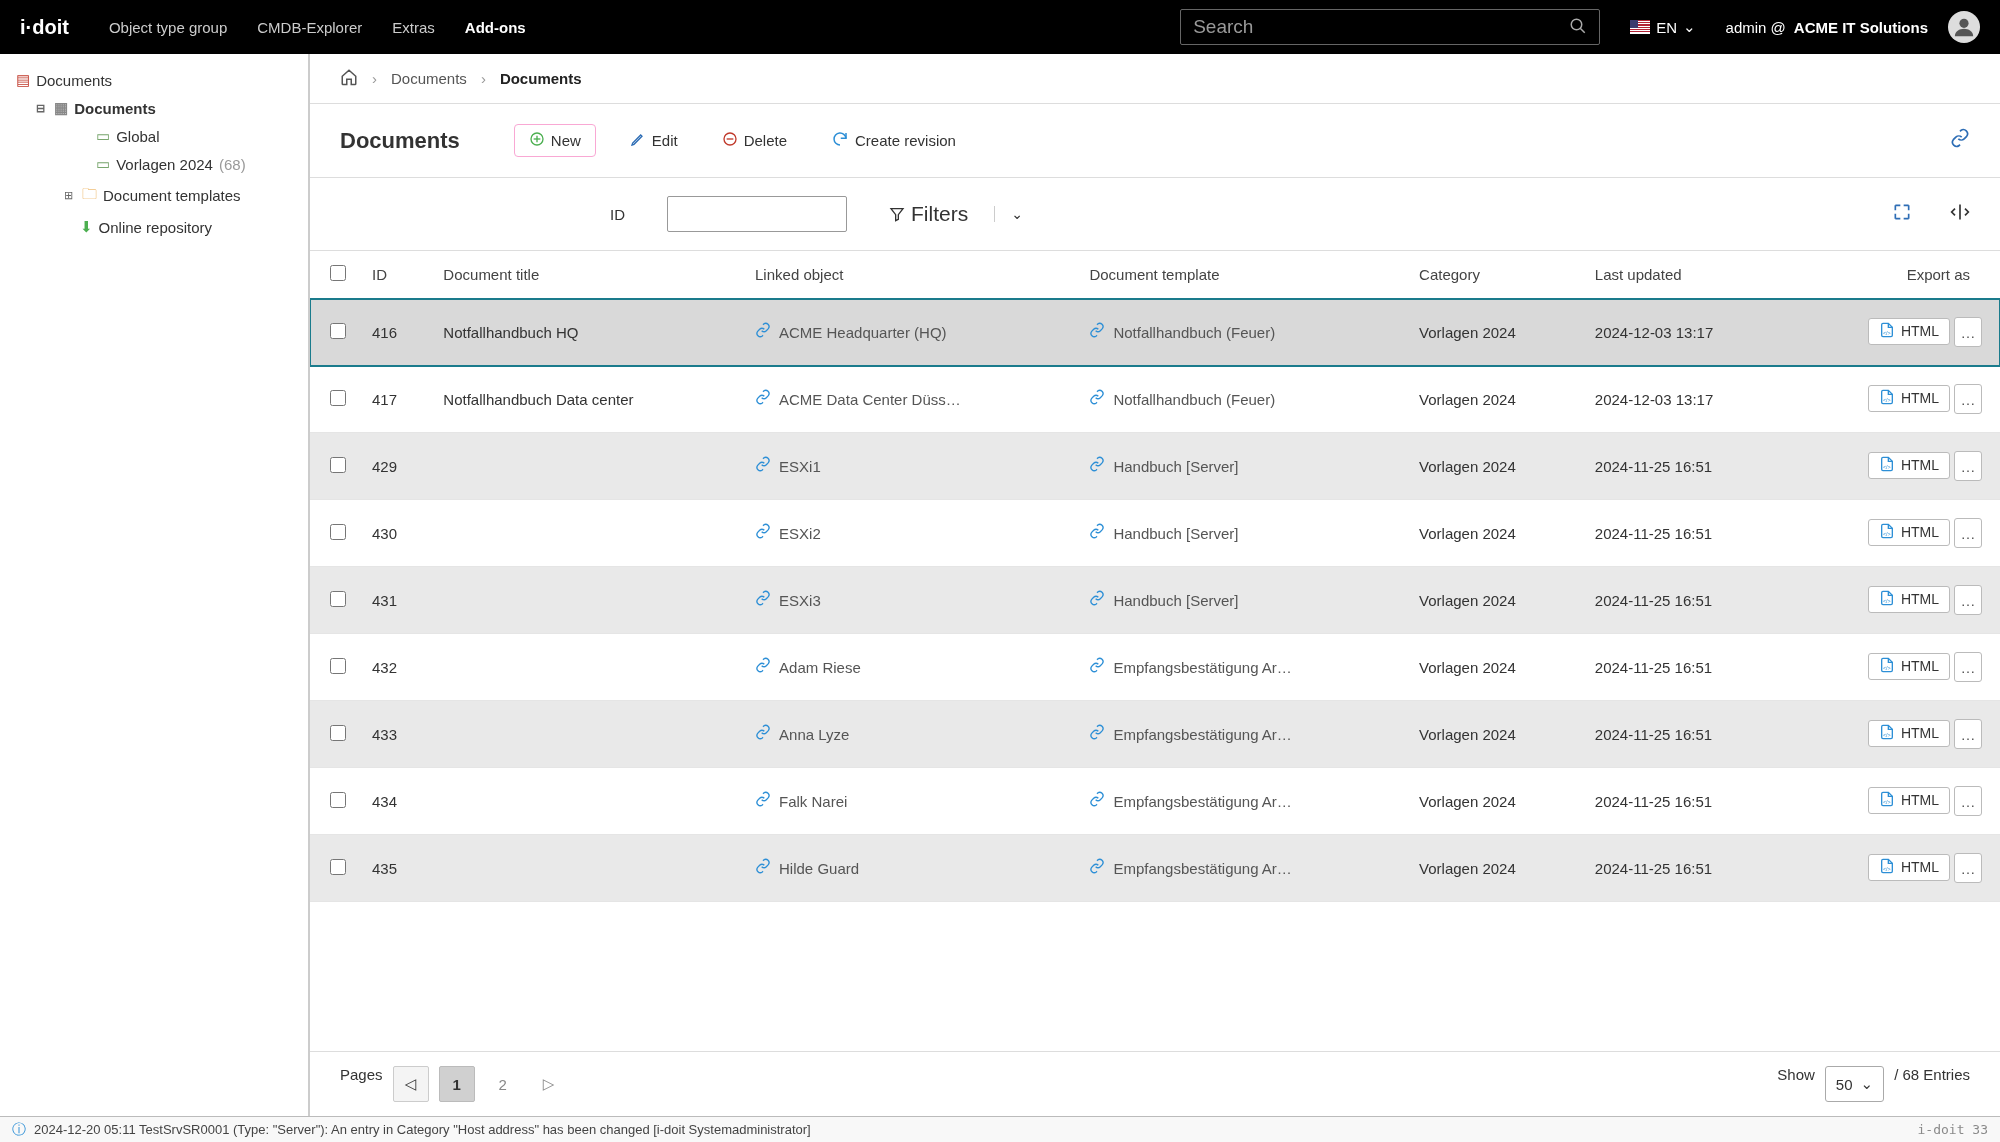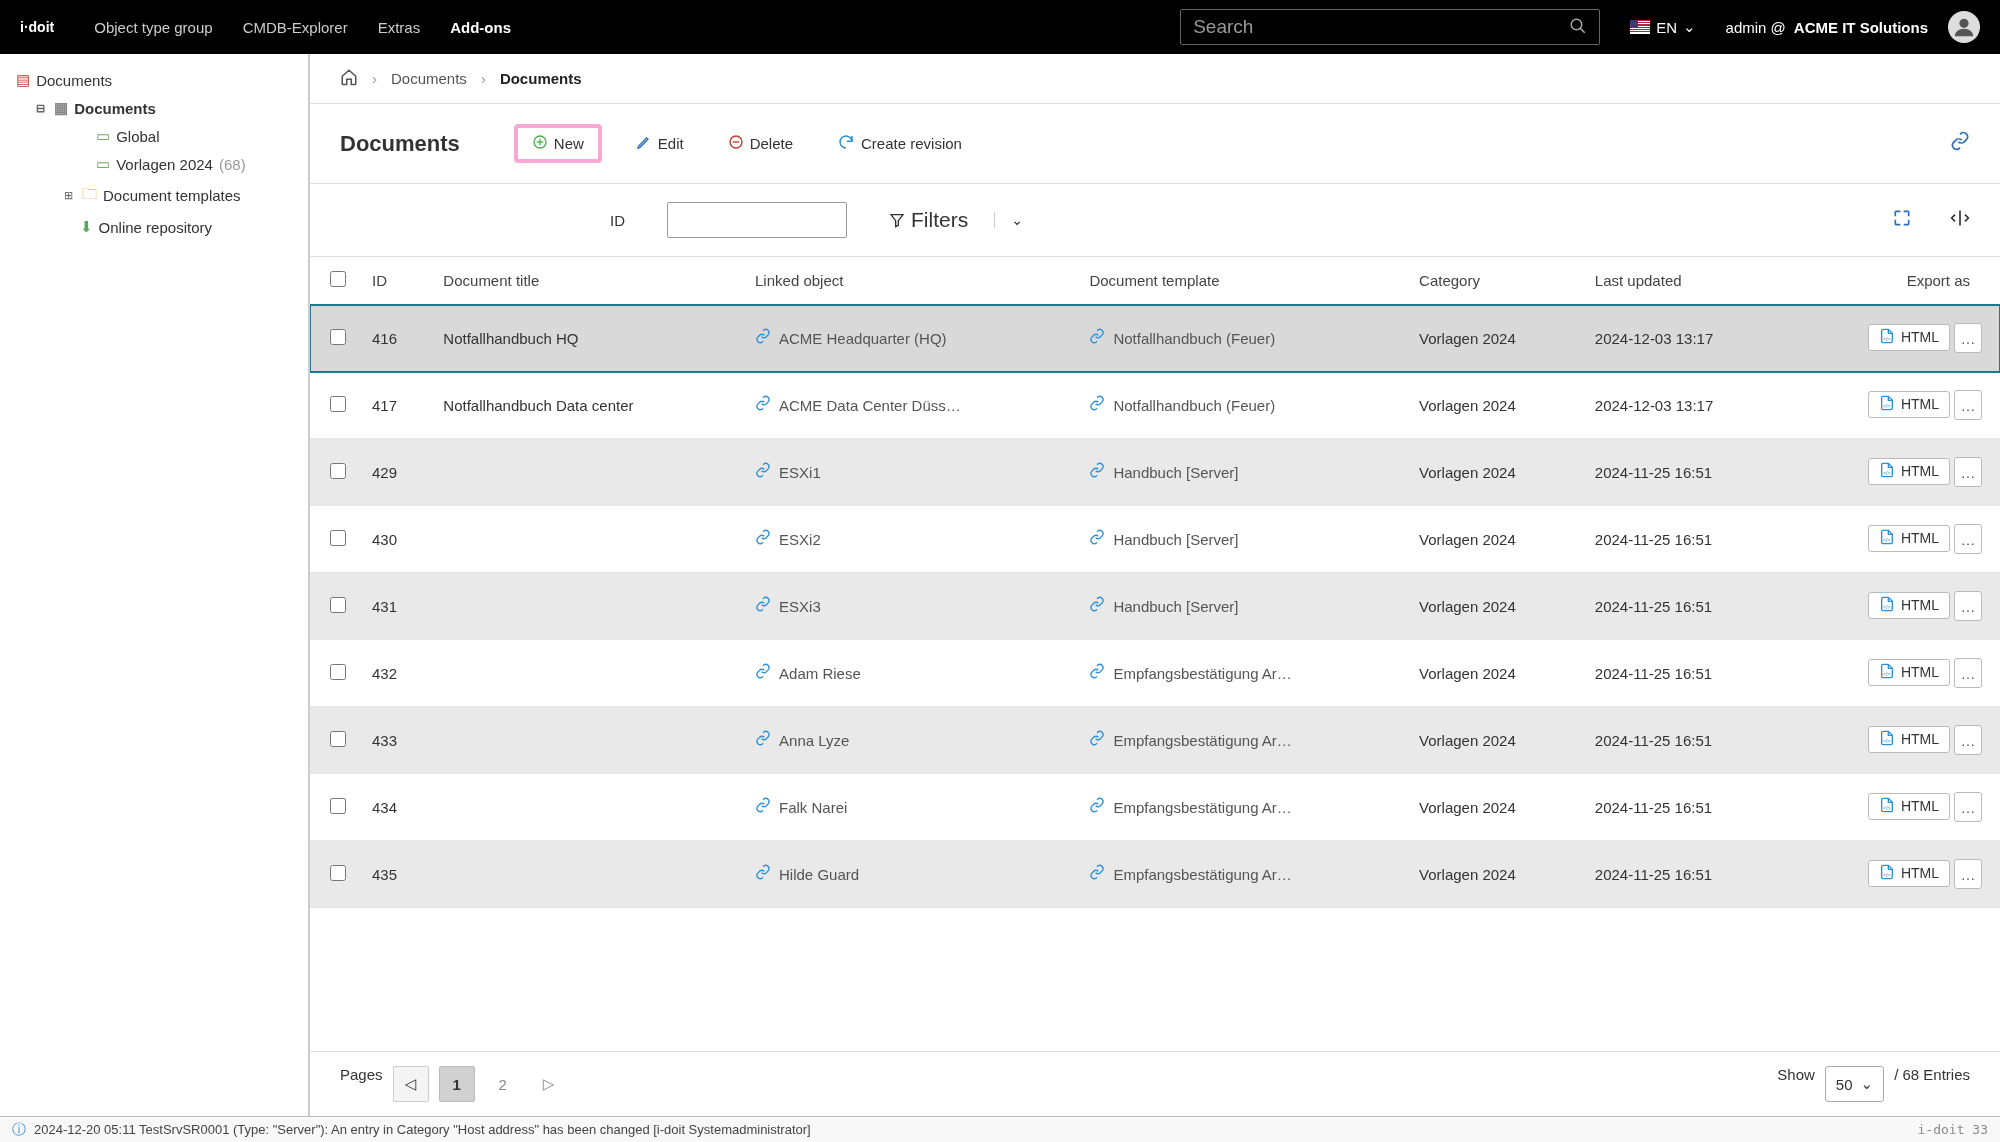--- a/index.html
+++ b/index.html
@@ -1,20 +1,20 @@
 <!DOCTYPE html>
 <html><head>
 <meta charset="utf-8">
 <style>
 * { box-sizing: border-box; margin: 0; padding: 0; }
 body { font-family: -apple-system, BlinkMacSystemFont, "Segoe UI", Arial, sans-serif; font-size: 14px; color: #333; background: #fff; width: 2000px; height: 1142px; overflow: hidden; position: relative; }
 
 
 .topnav { background: #000; height: 54px; display: flex; align-items: center; padding: 0 20px; color: #fff; }
-.logo { font-size: 14px; font-weight: bold; margin-right: 40px; font-family: Arial, sans-serif;}
+.logo { font-size: 20px; font-weight: bold; margin-right: 40px; font-family: Arial, sans-serif;}
 .nav-items { display: flex; gap: 30px; flex: 0 0 auto; }
 .nav-item { color: #ccc; cursor: pointer; font-size: 15px; }
 .nav-item.active { color: #fff; font-weight: bold; }
 .nav-spacer { flex: 1; }
 .search-box { width: 420px; height: 36px; border: 1px solid #666; background: transparent; border-radius: 2px; display: flex; align-items: center; padding: 0 12px; margin-right: 30px;}
 .search-box input { flex: 1; background: transparent; border: none; color: #fff; font-size: 19px; outline: none;}
 .search-box input::placeholder { color: #999; }
 .lang { display: flex; align-items: center; gap: 6px; color: #fff; margin-right: 30px; font-size: 15px;}
 .user-area { display: flex; align-items: center; gap: 8px; color:#fff; font-size: 15px;}
 .avatar { width: 32px; height: 32px; border-radius: 50%; background: #ddd; margin-left: 12px; display:flex; align-items:center; justify-content:center;}
@@ -36,21 +36,21 @@
 
 
 .breadcrumb { display: flex; align-items: center; gap: 14px; padding: 14px 30px; border-bottom: 1px solid #ddd; font-size: 15px;}
 .breadcrumb .sep { color: #999; }
 .breadcrumb .crumb { color: #555; cursor:pointer;}
 .breadcrumb .crumb.active { font-weight: bold; color: #222;}
 
 
 .toolbar { display: flex; align-items: center; padding: 20px 30px; border-bottom: 1px solid #ddd; gap: 24px;}
 .page-title { font-size: 22px; font-weight: bold; margin-right: 30px;}
-.btn { display: inline-flex; align-items: center; gap: 6px; padding: 6px 14px; border: 4px solid #f9a8d4; border-radius: 4px; cursor: pointer; font-size: 15px; background:#fff;}
+.btn { display: inline-flex; align-items: center; gap: 6px; padding: 6px 14px; border: 1px solid #f9a8d4; border-radius: 4px; cursor: pointer; font-size: 15px; background:#fff;}
 .btn-plain { border:none; background:transparent; padding:6px 10px;}
 .toolbar-spacer { flex: 1;}
 .link-icon-btn { color: #2d6db5; font-size:18px; cursor:pointer;}
 
 
 .filterbar { display: flex; align-items: center; padding: 18px 30px; gap: 18px;}
 .id-label { margin-left: 270px; font-size: 15px;}
 .id-input { width: 180px; height: 36px; border: 1px solid #999; border-radius:2px; background:#fff; margin-left:24px;}
 .filters-btn { display: inline-flex; align-items: center; gap: 6px; cursor:pointer; font-size: 21px; margin-left:24px;}
 .filters-dd { border-left:1px solid #ccc; padding-left:16px; margin-left:8px; cursor:pointer;}

